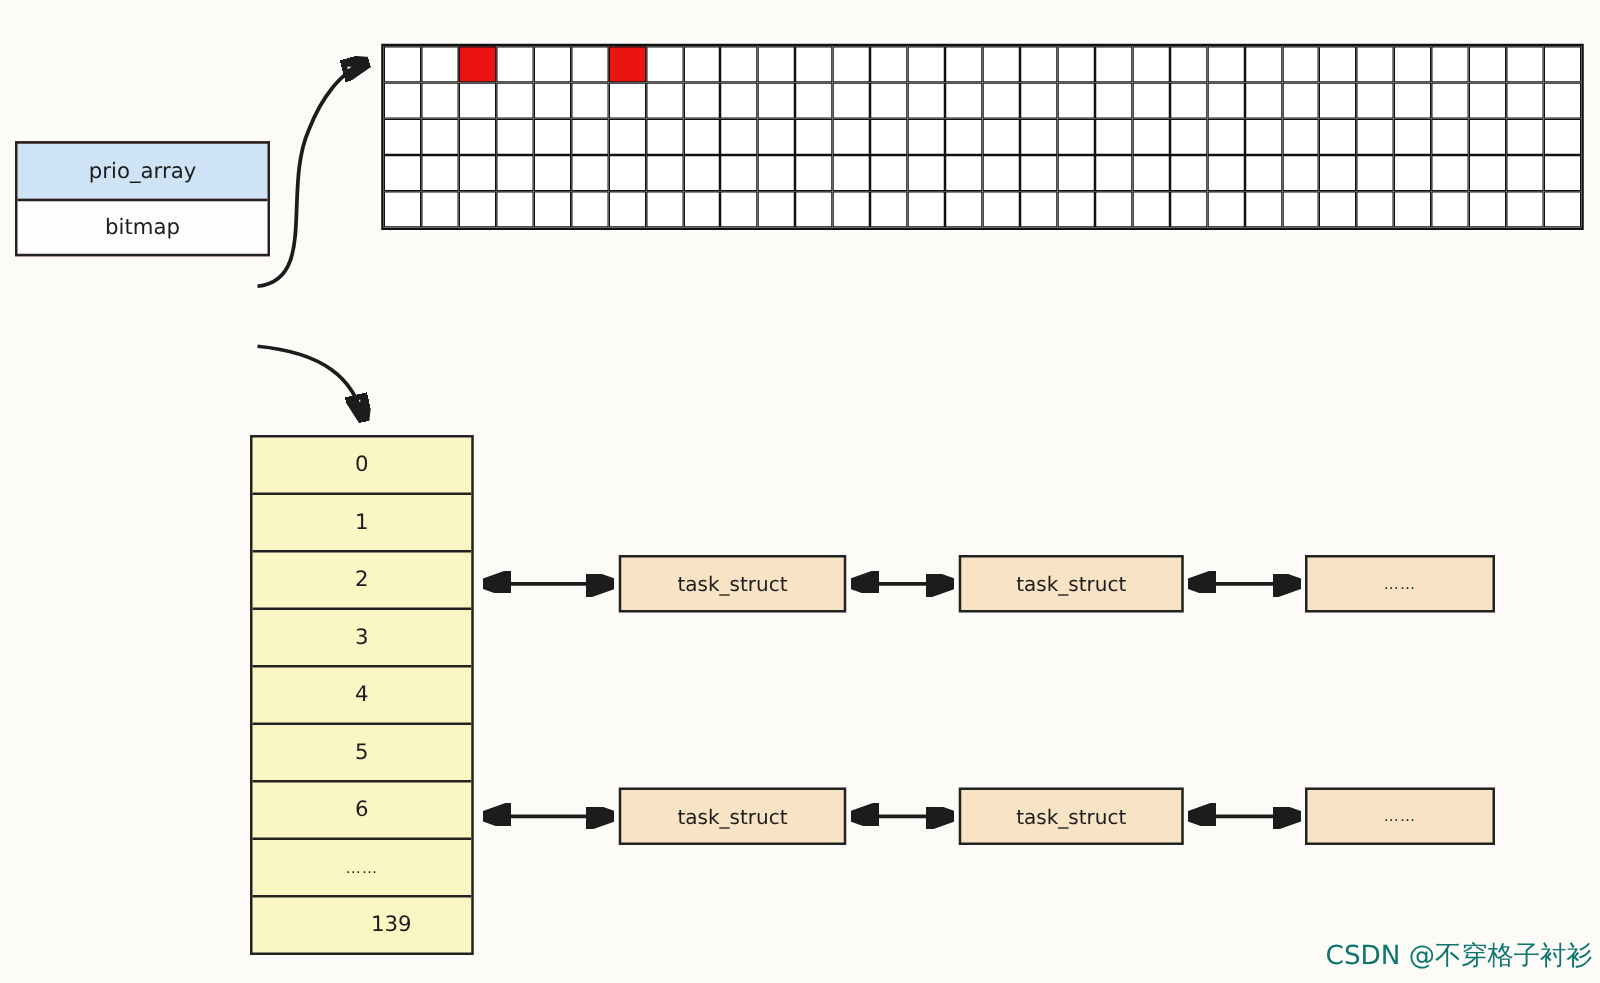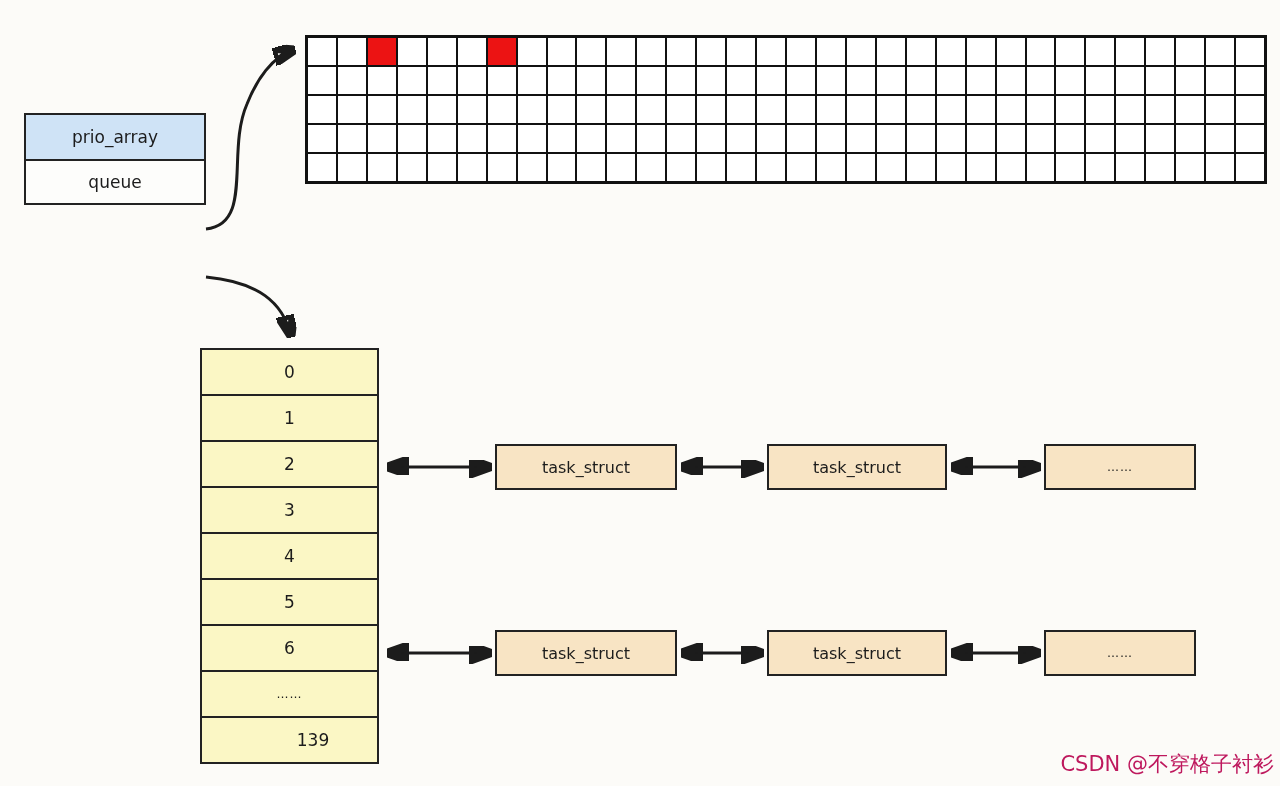--- a/index.html
+++ b/index.html
@@ -6,21 +6,21 @@
   html,body { margin:0; padding:0; }
   body {
     width:1280px; height:786px; position:relative; overflow:hidden;
     background:#fcfbf8; color:#1c1c1c;
     font-family:"DejaVu Sans","Liberation Sans",sans-serif;
   }
   .abs { position:absolute; }
 
   
   #structbox {
-    left:24px; top:113px; width:182px;
+    left:12px; top:113px; width:204px;
     border:2.5px solid #222; background:#7f1d1d;
   }
   .srow {
     height:44px; display:flex; align-items:center; justify-content:center;
     font-size:17px; border-top:2px solid #222; background:#fdfdfb;
   }
   .srow:first-child { border-top:none; background:var(--header-blue); }
 
   
   #bitmap-grid {
@@ -57,21 +57,21 @@
   .tnode.n0 { left:495px; width:182px; }
   .tnode.n1 { left:767px; width:180px; }
   .tnode.n2 { left:1044px; width:152px; font-size:12px; letter-spacing:1px; }
 
   
   #arrows { left:0; top:0; width:1280px; height:786px; pointer-events:none; }
   #arrows path, #arrows line { stroke:#1c1c1c; stroke-width:3; fill:none; }
 
   
   #watermark {
-    right:6px; top:750px; font-size:21px; color:#be185d;
+    right:6px; top:750px; font-size:21px; color:#0f766e;
     white-space:nowrap;
   }
 </style>
 </head>
 <body style="--header-blue: #cfe3f6; --bit-red: #ec1313; --queue-yellow: #fbf7c5; --task-peach: #f8e4c4;">
 
 <svg id="arrows" class="abs" viewBox="0 0 1280 786">
   <defs>
     <marker id="ah" markerWidth="7.5" markerHeight="6" refX="7" refY="2.5" orient="auto-start-reverse" markerUnits="strokeWidth">
       <path d="M0,0 L7,2.5 L0,5 z" fill="#1c1c1c" stroke="none"></path>
@@ -89,21 +89,21 @@
   <line x1="388" y1="653" x2="490" y2="653" marker-start="url(#ah)" marker-end="url(#ah)"></line>
   <line x1="682" y1="653" x2="762" y2="653" marker-start="url(#ah)" marker-end="url(#ah)"></line>
   <line x1="952" y1="653" x2="1039" y2="653" marker-start="url(#ah)" marker-end="url(#ah)"></line>
 </svg>
 
 <div id="structbox" class="abs">
   <div class="srow">
     <span>prio_array</span>
   </div>
   <div class="srow">
-    <span>queue</span>
+    <span>bitmap</span>
   </div>
 </div>
 
 <div id="bitmap-grid" class="abs" style="grid-template-columns: repeat(32, 1fr);">
     <div class="bcell"></div>
     <div class="bcell"></div>
     <div class="bcell set"></div>
     <div class="bcell"></div>
     <div class="bcell"></div>
     <div class="bcell"></div>

